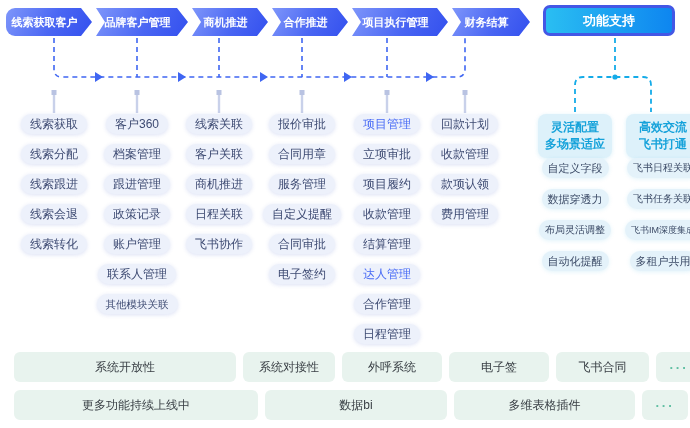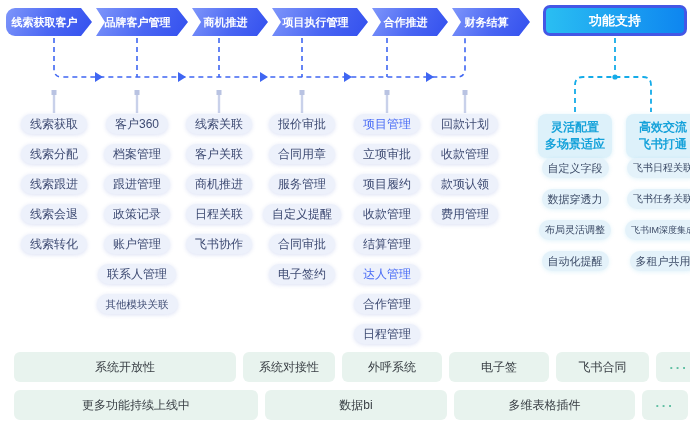--- a/index.html
+++ b/index.html
@@ -11,21 +11,21 @@
   .flow-row{position:absolute;left:6px;top:8px;display:flex;gap:4px;z-index:2;}
   .chev{height:28px;line-height:28px;text-align:center;color:#fff;font-size:11px;font-weight:bold;
         background:linear-gradient(118deg,#7e96fa 0%,#4a66f3 55%,#3350ee 100%);
         box-sizing:border-box;padding-right:9px;white-space:nowrap;
         clip-path:polygon(0 0,calc(100% - 11px) 0,100% 50%,calc(100% - 11px) 100%,0 100%,9px 50%);}
   .chev.first{clip-path:polygon(0 0,calc(100% - 11px) 0,100% 50%,calc(100% - 11px) 100%,0 100%);
         border-radius:9px 0 0 9px;padding-right:9px;}
   .w86{width:86px}.w92{width:92px}.w76{width:76px}.w96{width:96px}.w78{width:78px}
 
   
-  .support-box{position:absolute;left:543px;top:5px;width:144px;height:31px;box-sizing:border-box;
+  .support-box{position:absolute;left:543px;top:5px;width:132px;height:31px;box-sizing:border-box;
         border:3px solid #4457e5;border-radius:7px;
         background:linear-gradient(90deg,#2abef2 0%,#0e86f0 100%);
         color:#fff;font-size:13px;font-weight:bold;display:flex;align-items:center;justify-content:center;z-index:2;}
 
   
   .col{position:absolute;top:114px;width:92px;display:flex;flex-direction:column;gap:10px;align-items:center;z-index:2;}
   .c0{left:8px}.c1{left:91px}.c2{left:173px}.c3{left:256px}.c4{left:341px}.c5{left:419px}
   .pill{height:20px;line-height:20px;border-radius:10px;padding:0 9px;background:#edf1fb;color:#3d4a72;
         font-size:12px;white-space:nowrap;box-shadow:0 1px 4px rgba(61,90,200,0.18);}
   .pill.hl{color:#4a6cf5;}
@@ -80,22 +80,22 @@
 
     <path d="M615,38 V74" fill="none" stroke="#14abe8" stroke-width="1.8" stroke-dasharray="5 4"></path>
     <path d="M575,112 V85 Q575,77 583,77 L643,77 Q651,77 651,85 V112" fill="none" stroke="#14abe8" stroke-width="1.8" stroke-dasharray="5 4"></path>
     <circle cx="615" cy="77" r="2.6" fill="#14abe8"></circle>
   </svg>
 
   <div class="flow-row">
     <div class="chev first w86">线索获取客户</div>
     <div class="chev w92">品牌客户管理</div>
     <div class="chev w76">商机推进</div>
+    <div class="chev w76">合作推进</div>
     <div class="chev w96">项目执行管理</div>
-    <div class="chev w76">合作推进</div>
     <div class="chev w78">财务结算</div>
   </div>
 
   <div class="support-box">功能支持</div>
 
   <div class="col c0">
     <div class="pill">线索获取</div>
     <div class="pill">线索分配</div>
     <div class="pill">线索跟进</div>
     <div class="pill">线索会退</div>

